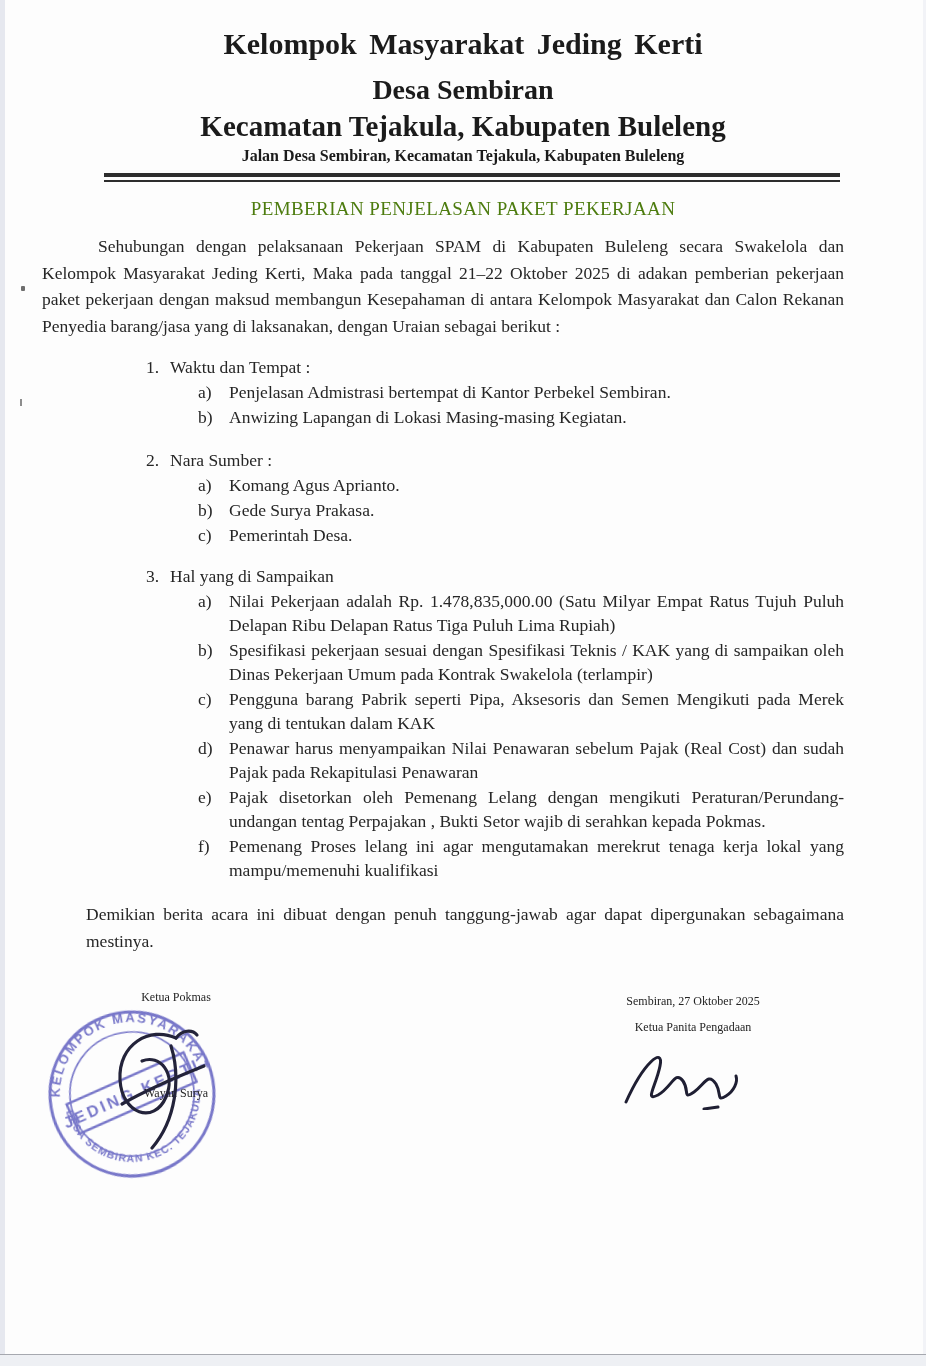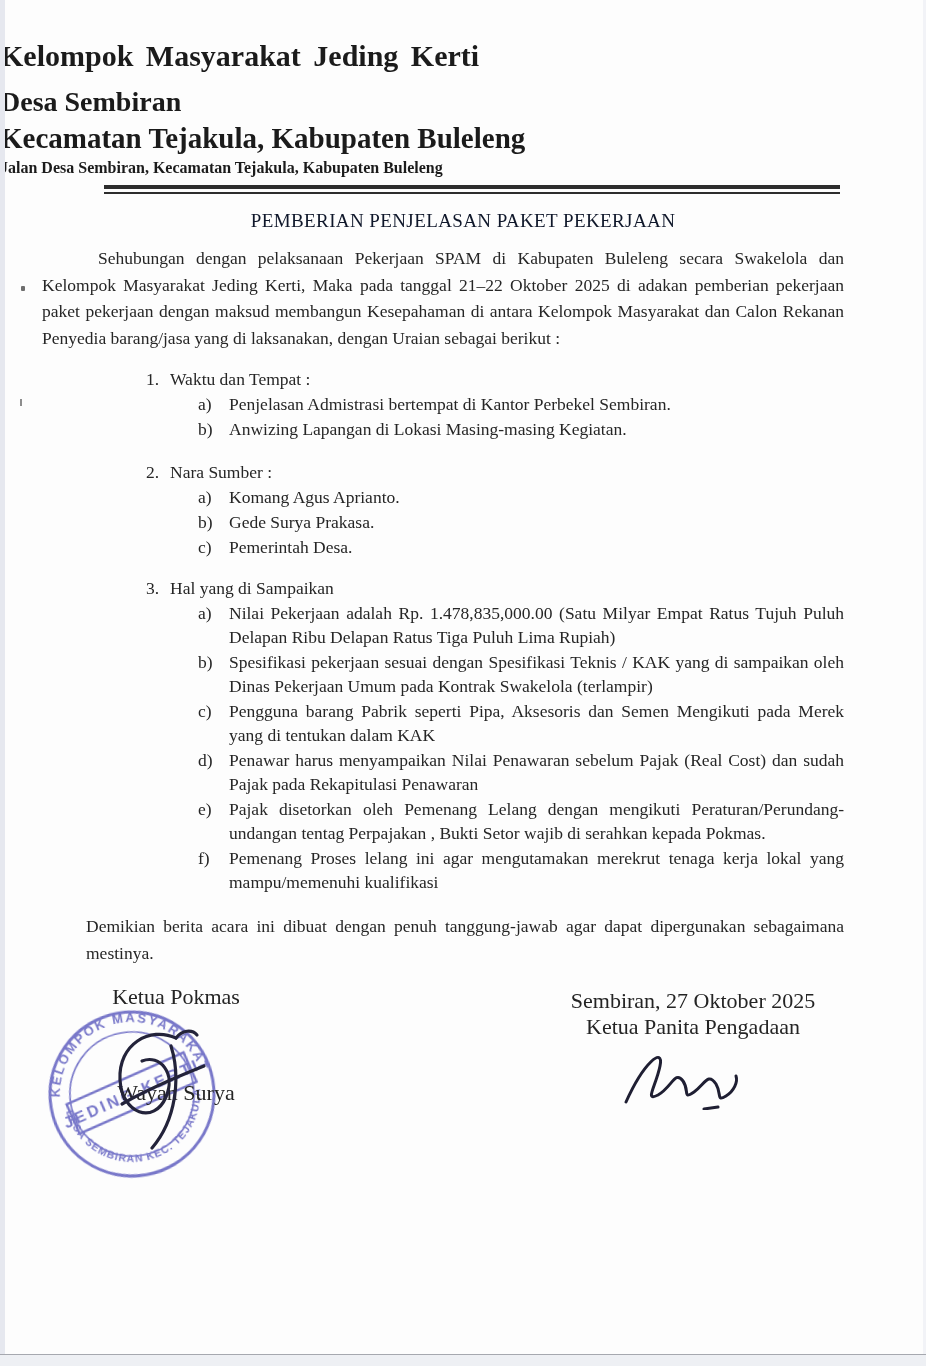--- a/index.html
+++ b/index.html
@@ -9,43 +9,43 @@
     font-family:"Liberation Serif","DejaVu Serif",serif;
   }
   
   .edge-left  { position:absolute; left:0; top:0; width:5px; height:1355px; background:#e6e8ef; }
   .edge-right { position:absolute; right:0; top:0; width:3px; height:1355px; background:#f2f3f7; }
   .edge-bottom{ position:absolute; left:0; bottom:0; width:100%; height:11px; background:#eef0f4; border-top:1px solid #a6a8af; }
   .speck1 { position:absolute; left:21px; top:286px; width:4px; height:5px; background:#6e6e6e; border-radius:1px; }
   .speck2 { position:absolute; left:20px; top:399px; width:2px; height:7px; background:#8d8d8d; }
 
   
-  .letterhead { padding-top:38px; text-align:left; color:#1b1b1b; }
+  .letterhead { padding-top:26px; text-align:center; color:#1b1b1b; }
   .lh1 { font-size:30px; font-weight:bold; line-height:36px; word-spacing:5px; }
   .lh2 { font-size:28px; font-weight:bold; line-height:34px; margin-top:11px; }
   .lh3 { font-size:29px; font-weight:bold; line-height:36px; margin-top:1px; }
   .lh-addr { font-size:16px; font-weight:bold; line-height:20px; margin-top:2px; }
   .rule { margin:7px 86px 0 104px; border-top:4px solid #2d2d2d; border-bottom:2px solid #2d2d2d; height:3px; }
 
-  .doc-title { margin-top:16px; text-align:center; font-size:19px; letter-spacing:.4px; color:#0f172a; }
+  .doc-title { margin-top:16px; text-align:center; font-size:19px; letter-spacing:.4px; color:#4d7c0f; }
 
   .intro { margin:13px 82px 0 42px; text-align:justify; text-indent:56px; font-size:17.5px; line-height:26.5px; }
 
   .section { margin:0 82px 0 146px; font-size:17.5px; line-height:24px; }
   .sec-1 { margin-top:16px; } .sec-2 { margin-top:19px; } .sec-3 { margin-top:17px; }
   .sec-head { display:flex; }
   .sec-num { width:24px; flex:none; }
   .sub { display:flex; margin-left:52px; margin-top:1px; }
   .sub-label { width:31px; flex:none; }
   .sub-text { flex:1; text-align:justify; }
 
   .closing { margin:19px 82px 0 86px; text-align:justify; font-size:17.5px; line-height:27px; }
 
   
-  .sig { position:absolute; font-size:22px; line-height:26px; text-align:center; color:#242424; }
+  .sig { position:absolute; font-size:12px; line-height:26px; text-align:center; color:#242424; }
   .sig-left  { left:76px;  top:984px; width:200px; z-index:2; }
   .sig-right { left:568px; top:988px; width:250px; }
   .sig .name { position:relative; z-index:3; }
   .sig-left .name { margin-top:70px; }
   .ink { position:absolute; z-index:3; }
   .ink-left { left:94px; top:1022px; }
   .ink-right { display:block; margin:0 auto; }
 
   .stamp { position:absolute; left:44px; top:1006px; width:176px; height:176px; z-index:1;
            transform:rotate(-10deg); opacity:.82; filter:blur(.3px); }

